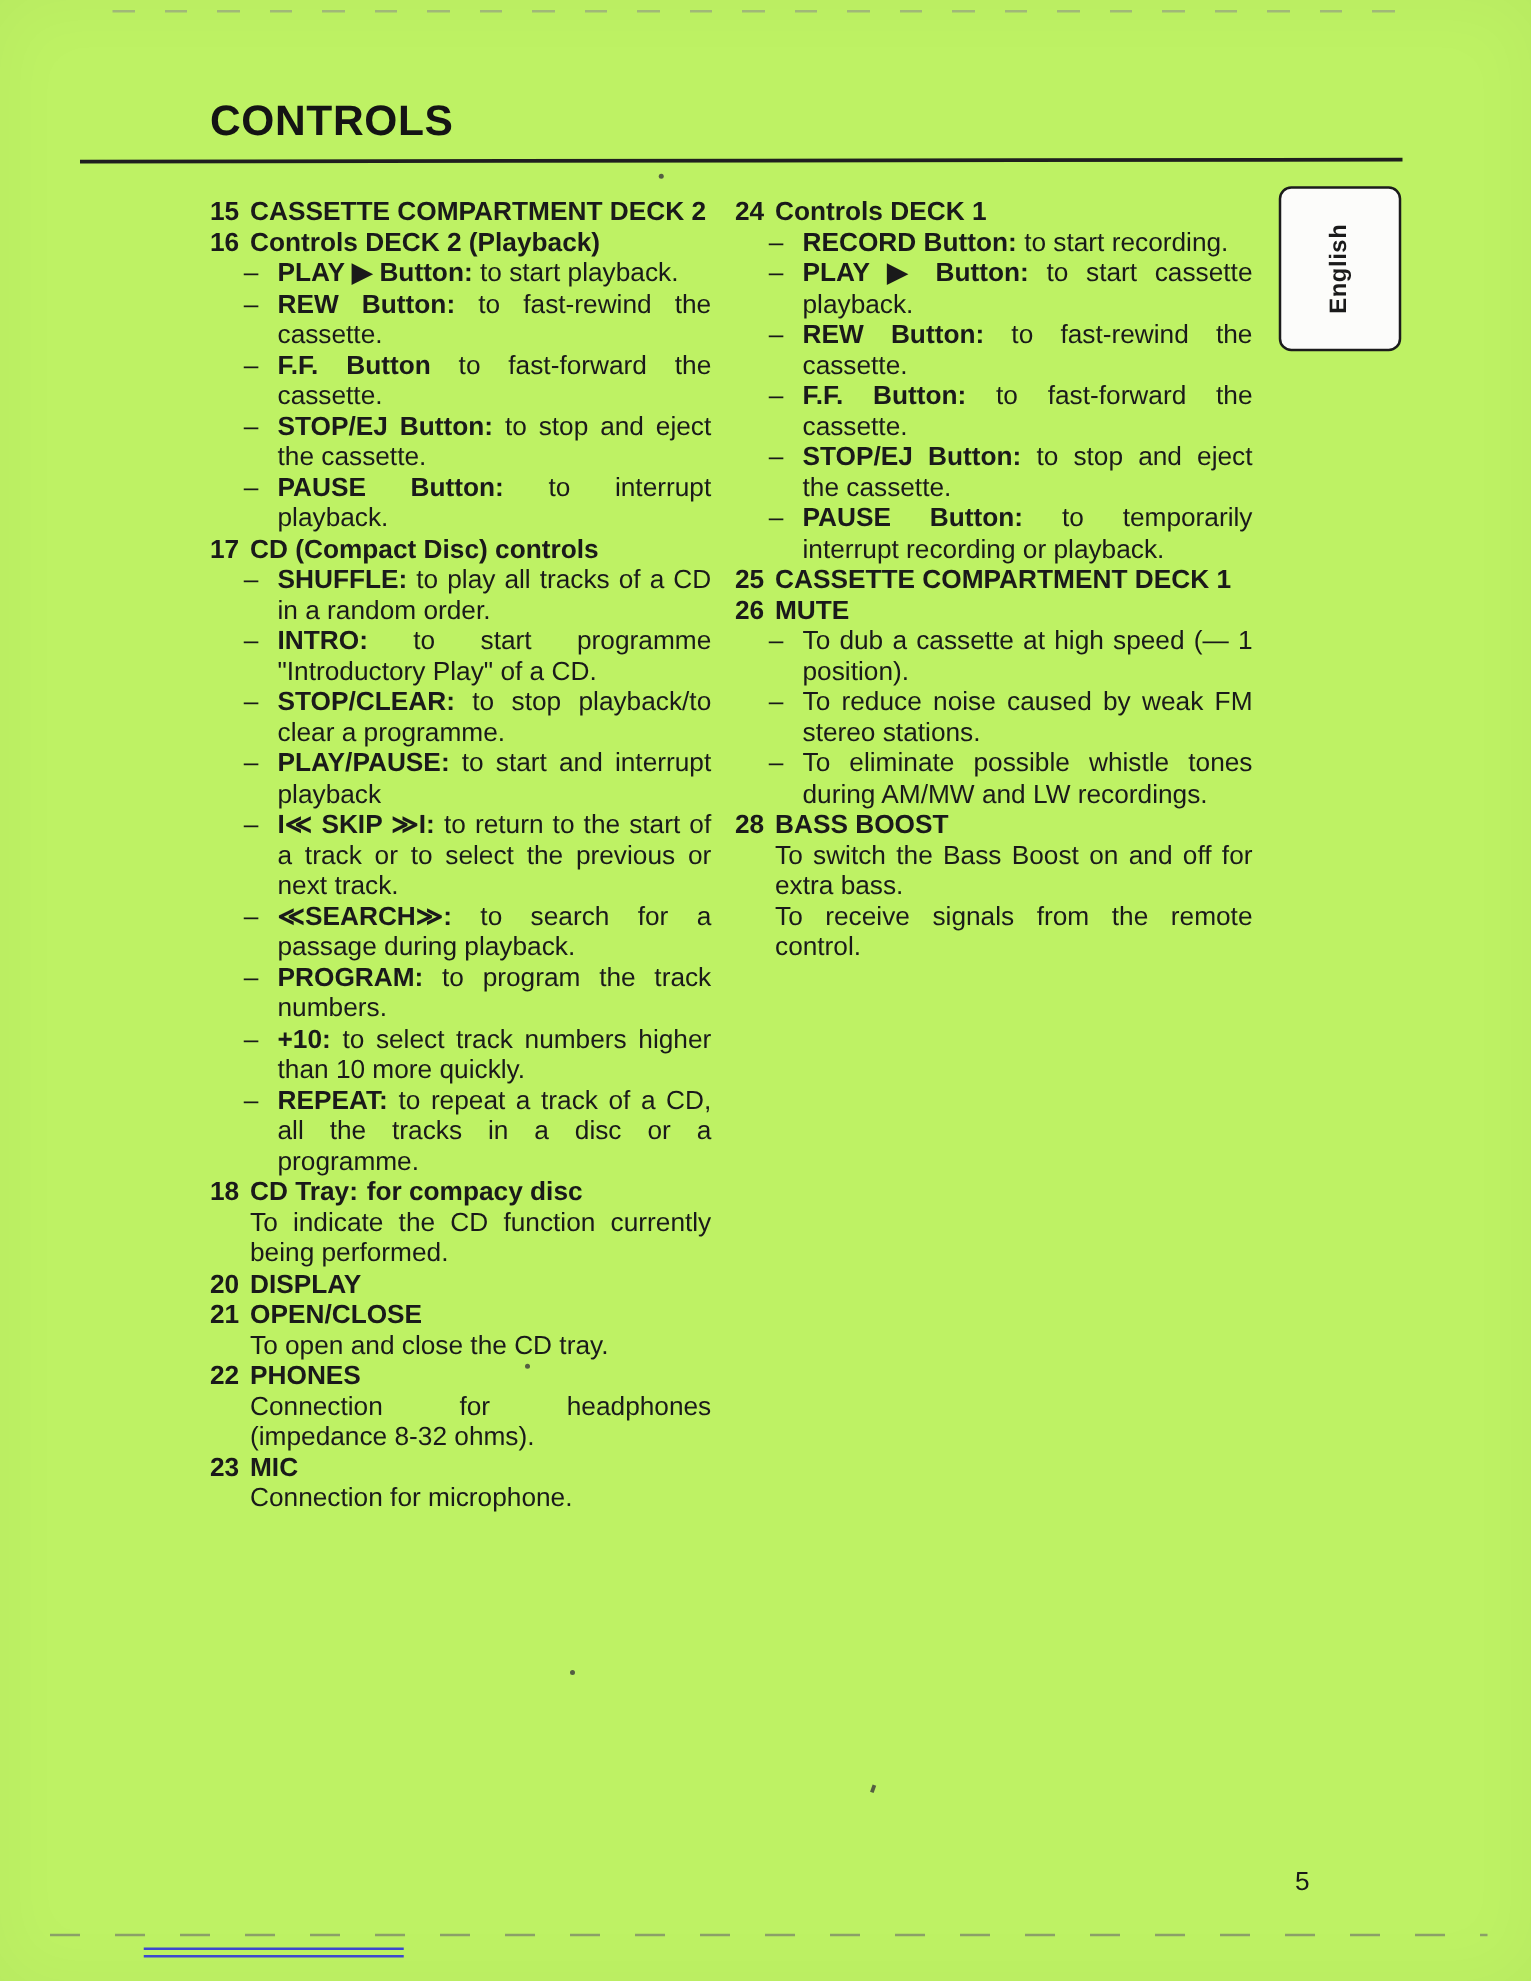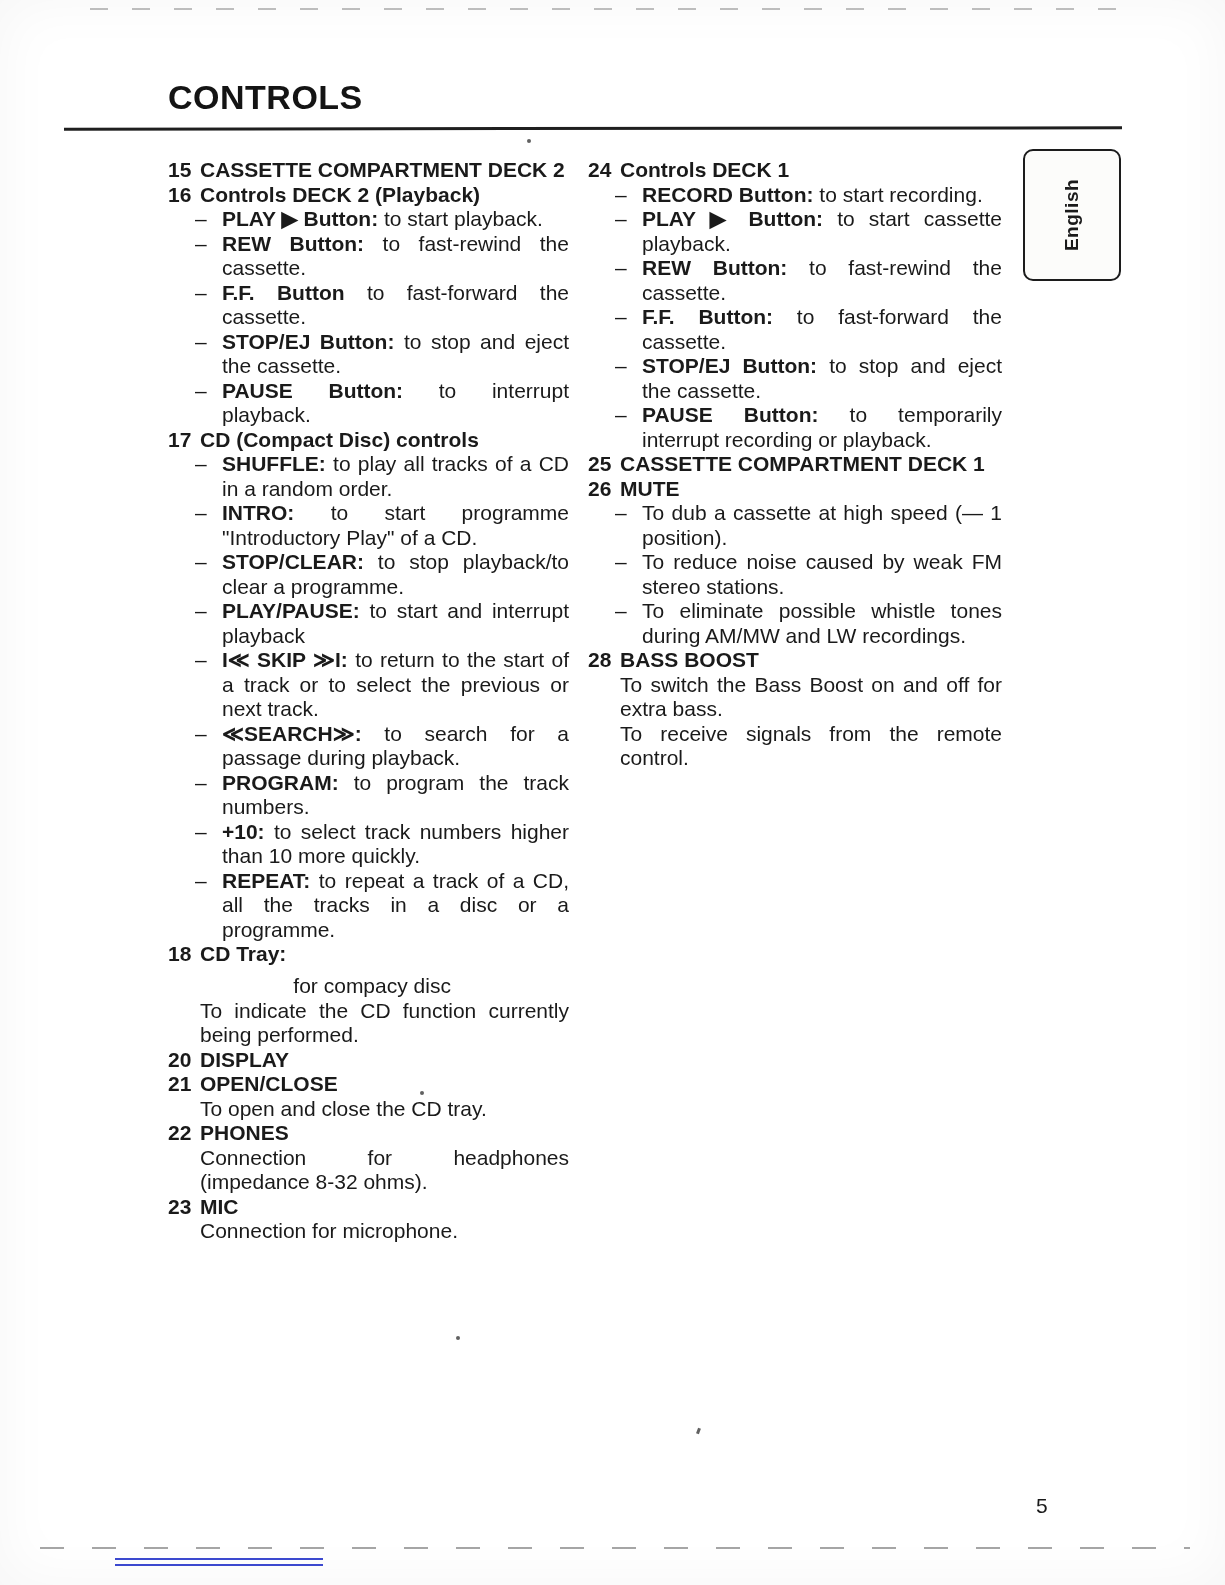--- a/index.html
+++ b/index.html
@@ -1,21 +1,21 @@
 <!DOCTYPE html>
 <html><head>
 <meta charset="utf-8">
 <style>
   * { margin: 0; padding: 0; box-sizing: border-box; }
   html, body { background: #e9e9e6; }
   .page {
     position: relative;
     width: 1225px;
     height: 1585px;
-    background: #ffffff;
+    background: #bef264;
     font-family: "Liberation Sans", sans-serif;
     color: #1a1a1a;
     overflow: hidden;
     box-shadow: inset 0 0 60px rgba(0,0,0,0.04);
   }
 
   
   .title {
     position: absolute;
     left: 168px;
@@ -41,21 +41,21 @@
     top: 158px;
     font-size: 21px;
     line-height: 24.5px;
   }
   #col-left  { left: 168px; width: 401px; }
   #col-right { left: 588px; width: 414px; }
 
   .entry-head { display: flex; font-weight: bold; }
   .num  { flex: 0 0 32px; }
   .head { }
-  .head-rest { font-weight: normal; margin-left: 7px; margin-top: 32px; }
+  .head-rest { font-weight: bold; margin-left: 7px; }
 
   .item { display: flex; margin-left: 27px; }
   .dash { flex: 0 0 27px; }
   .item-text { flex: 1; text-align: justify; }
   .item-text b { font-weight: bold; }
 
   .para { margin-left: 32px; text-align: justify; }
 
   
   .lang-tab {

